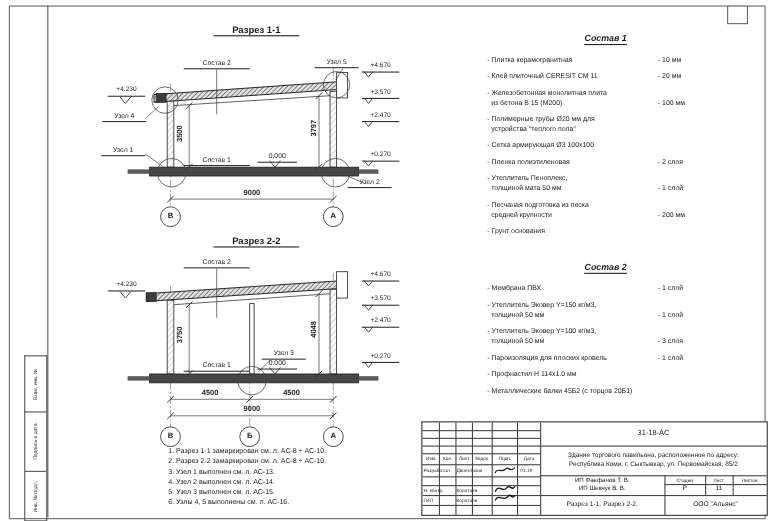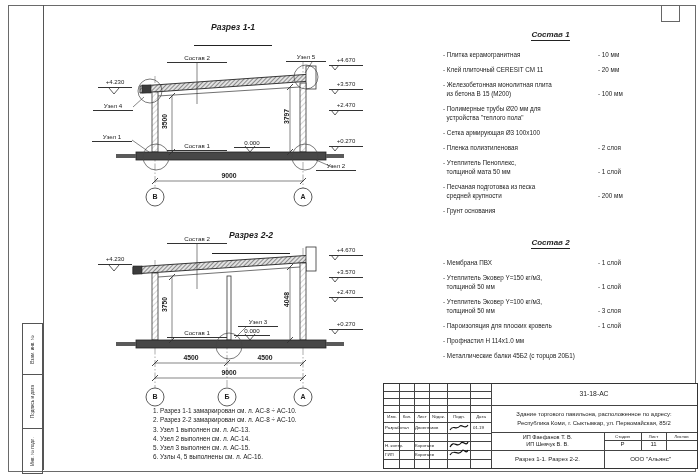--- a/index.html
+++ b/index.html
@@ -4,21 +4,21 @@
 <style>
   html,body{margin:0;padding:0;background:#fff;}
   .sheet{position:relative;width:700px;height:474px;background:#fff;
          font-family:"Liberation Sans","DejaVu Sans",sans-serif;color:#1c1c1c;overflow:hidden;}
   .frame-outer{position:absolute;left:8px;top:5px;width:686px;height:465px;border:1px solid #6a6a6a;}
   .frame-inner{position:absolute;left:43px;top:5px;width:0;height:465px;border-left:1px solid #555;}
   .corner-box{position:absolute;left:661px;top:5px;width:17px;height:15px;border:1px solid #666;background:#fff;}
   .t{position:absolute;font-size:6.2px;line-height:7px;white-space:nowrap;}
   .c{text-align:center;}
   .u{border-bottom:0.8px solid #333;padding-bottom:1px;}
-  .sec-title{font-size:8.6px;font-weight:bold;font-style:italic;border-bottom:1px solid #222;padding-bottom:14px;}
+  .sec-title{font-size:8.6px;font-weight:bold;border-bottom:1px solid #222;padding-bottom:1px;}
   .dim{font-size:6.8px;font-weight:600;}
   .rot{transform:rotate(-90deg);transform-origin:center center;}
   .elev{font-size:6px;}
   .axis{font-size:7px;font-weight:600;width:18px;text-align:center;}
   .sostav{position:absolute;width:215px;}
   .sostav-title{text-align:center;font-size:8px;font-weight:bold;font-style:italic;margin-bottom:11px;}
   .sostav-title span{border-bottom:1px solid #222;padding-bottom:1px;}
   .sostav-item{display:flex;align-items:flex-end;margin-bottom:6px;font-size:6.3px;line-height:9px;}
   .item-name{width:155px;white-space:pre-line;}
   .item-value{width:55px;}
@@ -148,21 +148,21 @@
   <span class="t dim rot c" style="left:148px;top:118px;width:32px;">3500</span>
   <span class="t dim rot c" style="left:270px;top:113px;width:32px;">3797</span>
   <span class="t dim c" style="left:204px;top:172px;width:50px;">9000</span>
   <span class="t u c elev" style="left:329px;top:57px;width:34px;">+4.670</span>
   <span class="t u c elev" style="left:329px;top:81px;width:34px;">+3.570</span>
   <span class="t u c elev" style="left:329px;top:102px;width:34px;">+2.470</span>
   <span class="t u c elev" style="left:329px;top:138px;width:34px;">+0.270</span>
   <span class="t axis" style="left:146px;top:193px;">В</span>
   <span class="t axis" style="left:294px;top:193px;">А</span>
 
-  <span class="t sec-title c" style="left:212px;top:216px;width:78px;margin-top:16px;">Разрез 2-2</span>
+  <span class="t sec-title c" style="left:194px;top:216px;width:78px;">Разрез 2-2</span>
   <span class="t u c" style="left:167px;top:235px;width:60px;">Состав 2</span>
   <span class="t u c elev" style="left:98px;top:256px;width:34px;">+4.230</span>
   <span class="t u c" style="left:238px;top:318px;width:40px;">Узел 3</span>
   <span class="t u c" style="left:167px;top:329px;width:60px;">Состав 1</span>
   <span class="t u c" style="left:234px;top:327px;width:36px;">0.000</span>
   <span class="t dim rot c" style="left:148px;top:301px;width:32px;">3750</span>
   <span class="t dim rot c" style="left:270px;top:296px;width:32px;">4048</span>
   <span class="t dim c" style="left:166px;top:354px;width:50px;">4500</span>
   <span class="t dim c" style="left:240px;top:354px;width:50px;">4500</span>
   <span class="t dim c" style="left:204px;top:369px;width:50px;">9000</span>

